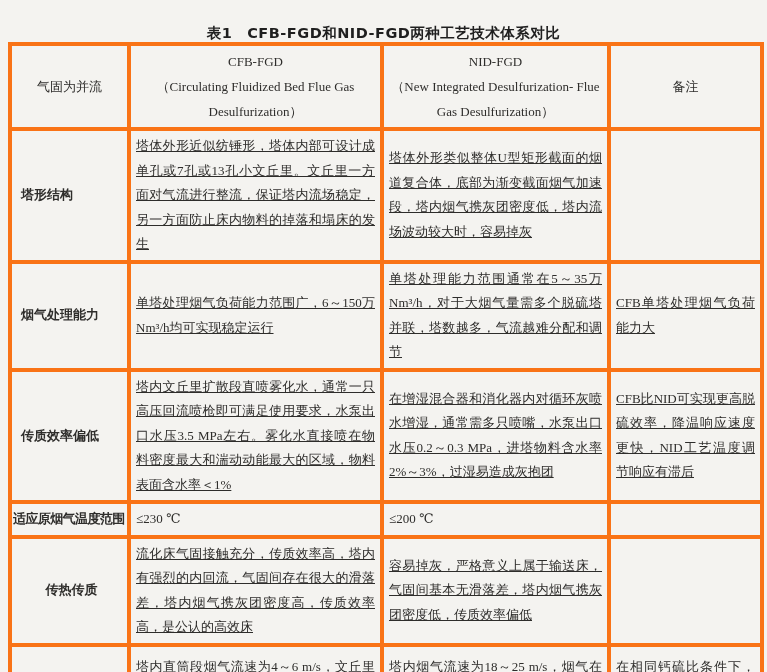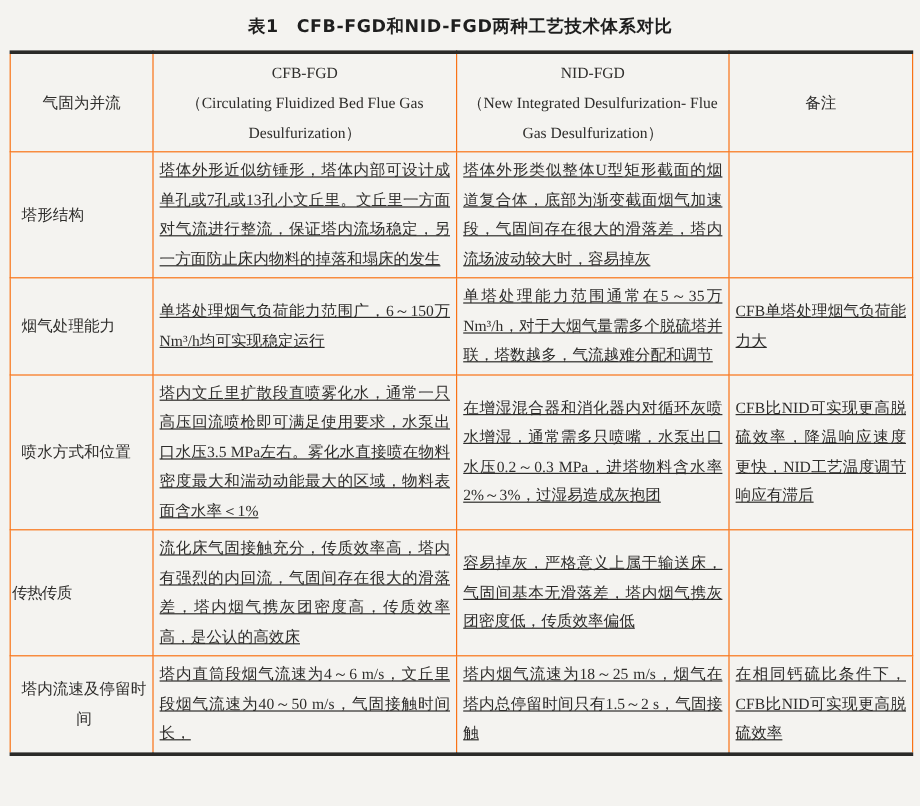--- a/index.html
+++ b/index.html
@@ -11,21 +11,21 @@
     position: relative;
     width: 767px;
     height: 672px;
     background: #f4f3f0;
     color: #2b2b2b;
     font-family: "Liberation Serif", "DejaVu Serif", serif;
     overflow: hidden;
   }
   .doc-title {
     position: absolute;
-    top: 13px;
+    top: 24px;
     left: 0;
     width: 100%;
     text-align: center;
     font-family: "DejaVu Sans", "Liberation Sans", sans-serif;
     font-weight: bold;
     font-size: 14.5px;
     letter-spacing: 0.5px;
     color: #1f1f1f;
   }
   table.cmp {
@@ -38,37 +38,38 @@
     font-size: 13px;
     color: #2e2d2b;
     border-top: 3px solid #2a2a28;
     border-bottom: 3px solid #2a2a28;
   }
   table.cmp col.c1 { width: 119px; }
   table.cmp col.c2 { width: 253px; }
   table.cmp col.c3 { width: 227px; }
   table.cmp col.c4 { width: 153px; }
   table.cmp th, table.cmp td {
-    border: 1px solid #f97316;
+    border: 4px solid #f97316;
     vertical-align: middle;
     line-height: 24.5px;
     padding: 3px 5px;
     overflow: hidden;
   }
   table.cmp thead tr { height: 76px; }
   table.cmp th {
     font-weight: normal;
     text-align: center;
     white-space: pre-line;
     line-height: 25px;
   }
   table.cmp td.lbl {
     text-align: left;
     padding-left: 9px;
     padding-right: 2px;
+    font-weight: bold;
   }
   table.cmp td.body {
     text-align: justify;
     text-decoration: underline;
   }
   table.cmp td.short {
     text-align: left;
   }
   
   tbody tr:nth-child(1) { height: 99px; }
@@ -113,34 +114,40 @@
         <th>NID-FGD
 （New Integrated Desulfurization- Flue
 Gas Desulfurization）</th>
         <th>备注</th>
       </tr>
     </thead>
     <tbody>
       <tr>
         <td class="lbl">塔形结构</td>
         <td class="body">塔体外形近似纺锤形，塔体内部可设计成单孔或7孔或13孔小文丘里。文丘里一方面对气流进行整流，保证塔内流场稳定，另一方面防止床内物料的掉落和塌床的发生</td>
-        <td class="body">塔体外形类似整体U型矩形截面的烟道复合体，底部为渐变截面烟气加速段，气固间存在很大的滑落差，塔内流场波动较大时，容易掉灰</td>
+        <td class="body">塔体外形类似整体U型矩形截面的烟道复合体，底部为渐变截面烟气加速段，塔内烟气携灰团密度低，塔内流场波动较大时，容易掉灰</td>
         <td class="body"></td>
       </tr>
       <tr>
         <td class="lbl">烟气处理能力</td>
         <td class="body">单塔处理烟气负荷能力范围广，6～150万 Nm³/h均可实现稳定运行</td>
         <td class="body">单塔处理能力范围通常在5～35万 Nm³/h，对于大烟气量需多个脱硫塔并联，塔数越多，气流越难分配和调节</td>
         <td class="body">CFB单塔处理烟气负荷能力大</td>
       </tr>
       <tr>
-        <td class="lbl">喷水方式和位置</td>
+        <td class="lbl">传质效率偏低</td>
         <td class="body">塔内文丘里扩散段直喷雾化水，通常一只高压回流喷枪即可满足使用要求，水泵出口水压3.5 MPa左右。雾化水直接喷在物料密度最大和湍动动能最大的区域，物料表面含水率＜1%</td>
         <td class="body">在增湿混合器和消化器内对循环灰喷水增湿，通常需多只喷嘴，水泵出口水压0.2～0.3 MPa，进塔物料含水率2%～3%，过湿易造成灰抱团</td>
         <td class="body">CFB比NID可实现更高脱硫效率，降温响应速度更快，NID工艺温度调节响应有滞后</td>
+      </tr>
+      <tr>
+        <td class="lbl">适应原烟气温度范围</td>
+        <td class="short">≤230 ℃</td>
+        <td class="short">≤200 ℃</td>
+        <td class="body"></td>
       </tr>
       <tr>
         <td class="lbl">传热传质</td>
         <td class="body">流化床气固接触充分，传质效率高，塔内有强烈的内回流，气固间存在很大的滑落差，塔内烟气携灰团密度高，传质效率高，是公认的高效床</td>
         <td class="body">容易掉灰，严格意义上属于输送床，气固间基本无滑落差，塔内烟气携灰团密度低，传质效率偏低</td>
         <td class="body"></td>
       </tr>
       <tr>
         <td class="lbl">塔内流速及停留时间</td>
         <td class="body">塔内直筒段烟气流速为4～6 m/s，文丘里段烟气流速为40～50 m/s，气固接触时间长，</td>

